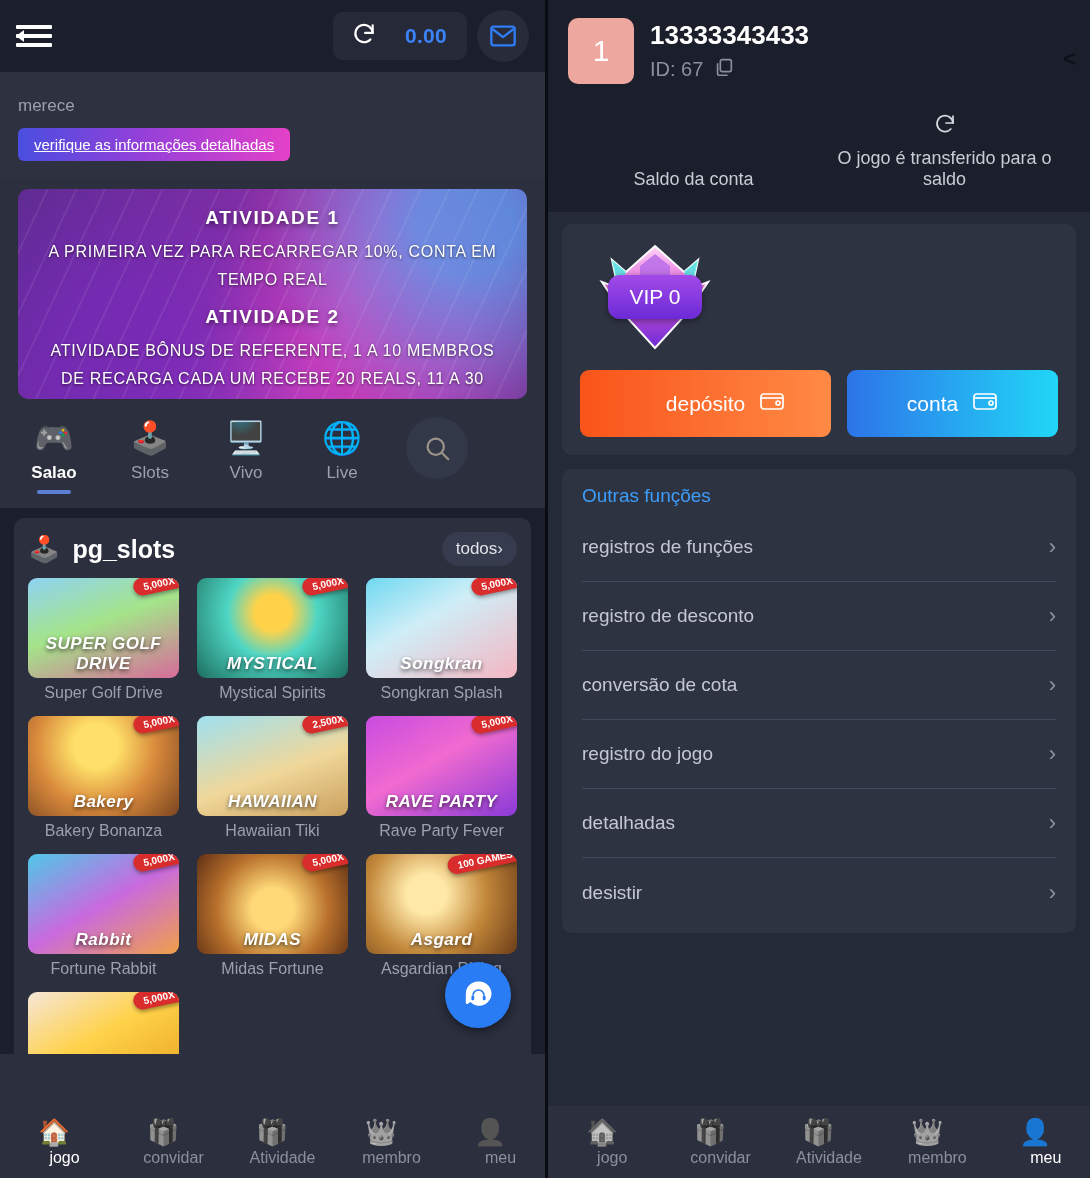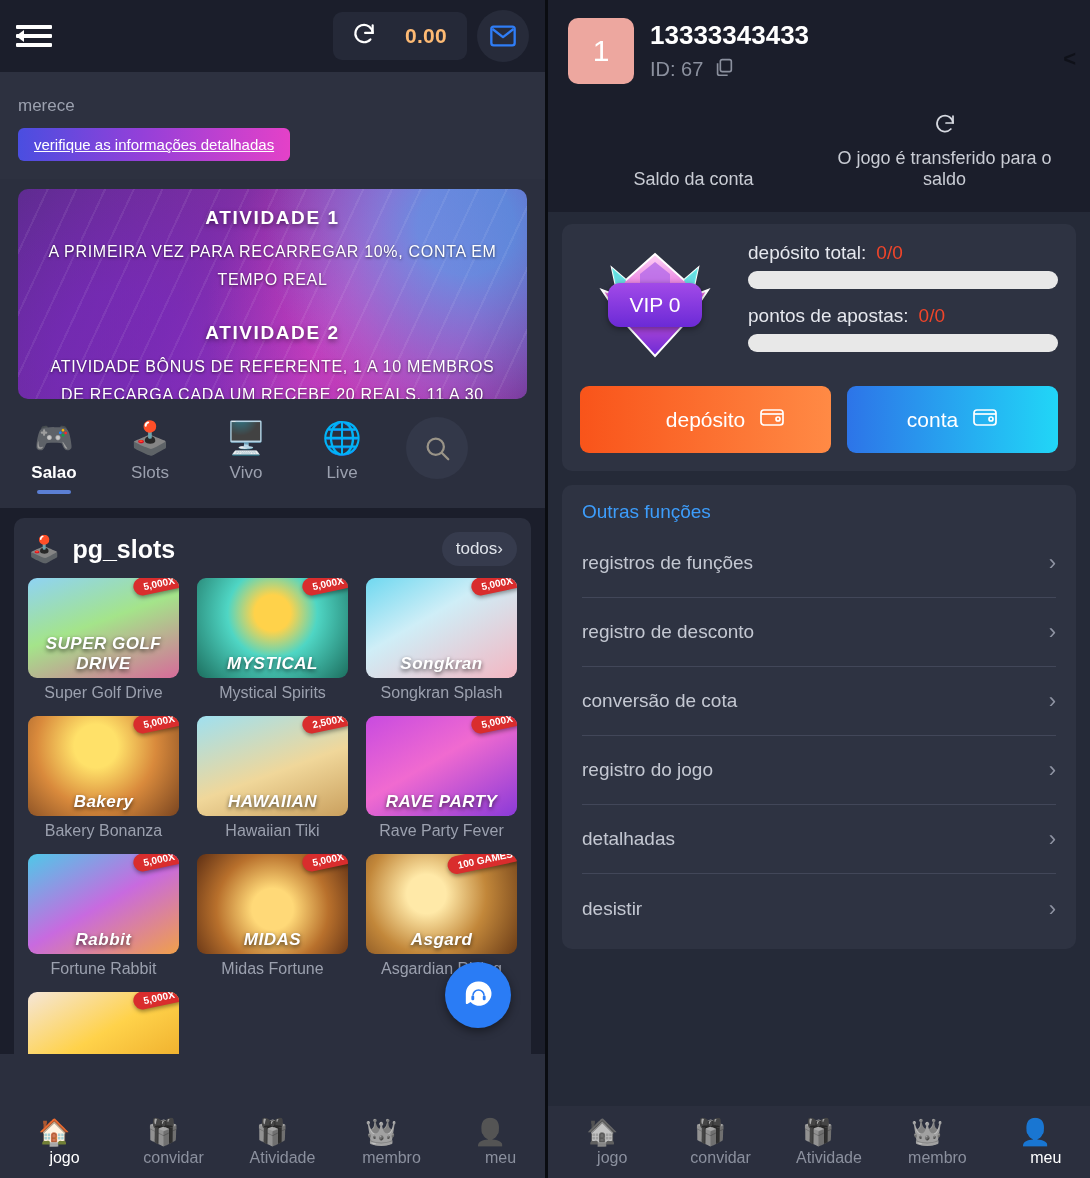--- a/index.html
+++ b/index.html
@@ -19,21 +19,21 @@
   .burger i { display:block; height:4px; background:#fff; border-radius:1px; }
   .burger i:nth-child(1){ width:28px; margin-left:8px;}
   .burger i:nth-child(2){ width:36px;}
   .burger i:nth-child(3){ width:36px;}
   .burger .arr { position:absolute; left:0; top:9px; width:0;height:0;
                  border-top:6px solid transparent; border-bottom:6px solid transparent;
                  border-right:8px solid #fff;}
   .l-top-right { margin-left:auto; display:flex; align-items:center; gap:10px; }
   .bal-pill { background:#252938; border-radius:9px; height:48px; display:flex;
               align-items:center; gap:28px; padding:0 20px 0 18px; }
-  .bal-amt { color:#fdba74; font-weight:bold; font-size:21px; letter-spacing:.3px;}
+  .bal-amt { color:#3b82f6; font-weight:bold; font-size:21px; letter-spacing:.3px;}
   .mail-btn { width:52px; height:52px; border-radius:50%; background:#272b3a;
               display:flex; align-items:center; justify-content:center; }
 
   .promo { background:#2d3140; padding:14px 18px 18px 18px; }
   .promo-title { font-style:italic; font-weight:bold; font-size:25px; color:#f5277e; line-height:1;}
   .promo-title small { font-size:18px; }
   .promo-sub { color:#9ba0ae; font-size:17px; margin:10px 0 12px; }
   .promo-btn { display:inline-block; color:#fff; font-size:15px; padding:8px 16px;
                border-radius:6px; background:linear-gradient(90deg,#4a4ee0 0%,#9340d9 45%,#e441c8 100%);text-decoration:underline; }
 
@@ -43,21 +43,21 @@
               radial-gradient(circle at 88% 18%, rgba(40,200,255,.55) 0 10%, transparent 42%),
               radial-gradient(circle at 78% 62%, rgba(255,70,200,.45) 0 12%, transparent 50%),
               radial-gradient(circle at 20% 80%, rgba(120,40,200,.55) 0 15%, transparent 55%),
               linear-gradient(115deg,#5a2c87 0%,#7c2f9e 35%,#b13bb5 62%,#8a34a8 85%,#5d2b88 100%);}
   .banner:before{ content:""; position:absolute; inset:0;
      background:repeating-linear-gradient(115deg, rgba(255,255,255,.07) 0 2px, transparent 2px 26px);}
   .bnr-txt { position:relative; text-align:center; color:#fff; padding:18px 22px 0; }
   .bnr-h { font-size:19px; font-weight:bold; letter-spacing:1.6px; text-shadow:0 2px 5px rgba(0,0,0,.5);}
   .bnr-p { font-size:16px; font-weight:normal; letter-spacing:.7px; margin-top:9px; line-height:1.75;
            text-shadow:0 1px 3px rgba(0,0,0,.6);}
-  .bnr-h2 { margin-top:28px; }
+  .bnr-h2 { margin-top:12px; }
 
   .cats { background:#2b2f3e; display:flex; align-items:flex-start; padding:6px 18px 14px; gap:24px;}
   .cat { width:72px; text-align:center; cursor:pointer; }
   .cat .ico { font-size:32px; height:42px; line-height:42px; }
   .cat .lab { font-size:17px; color:#9ba0ae; margin-top:4px; }
   .cat.active .lab { color:#fff; font-weight:bold; }
   .cat .bar { width:34px; height:4px; border-radius:2px; background:#5b7fd4; margin:7px auto 0;}
   .searchbtn { width:62px; height:62px; border-radius:50%; background:#333849; margin-left:4px;
                display:flex; align-items:center; justify-content:center; }
 
@@ -367,30 +367,20 @@
                 <stop offset="100%" stop-color="#6b2ad6"></stop>
               </linearGradient>
             </defs>
             <path d="M75 4 L104 30 L118 18 L112 46 L128 40 L108 70 L75 106 L42 70 L22 40 L38 46 L32 18 L46 30 Z" fill="url(#vg)" stroke="#ffffff" stroke-width="2"></path>
             <path d="M60 24 L75 12 L90 24 L90 62 L75 76 L60 62 Z" fill="#b46ae8" opacity=".8"></path>
             <path d="M104 30 L118 18 L112 46 Z" fill="#4ee8e0" opacity=".85"></path>
             <path d="M46 30 L32 18 L38 46 Z" fill="#4ee8e0" opacity=".85"></path>
           </svg>
           <div class="viplabel">VIP 0</div>
         </div>
-        <div class="vipstats">
-          <div class="vipline">
-            <span>depósito total:</span><b>0/0</b>
-          </div>
-          <div class="pbar"></div>
-          <div class="vipline">
-            <span>pontos de apostas:</span><b>0/0</b>
-          </div>
-          <div class="pbar"></div>
-        </div>
       </div>
       <div class="vipbtns">
         <div class="vbtn dep">
           <span>depósito</span>
           <span>
             <svg width="26" height="22" viewBox="0 0 26 22" fill="none" stroke="#ffffff" stroke-width="1.7">
               <rect x="2" y="4" width="22" height="15" rx="3"></rect>
                 <path d="M2 8h22"></path>
                 <circle cx="19" cy="13" r="2"></circle>
             </svg>

